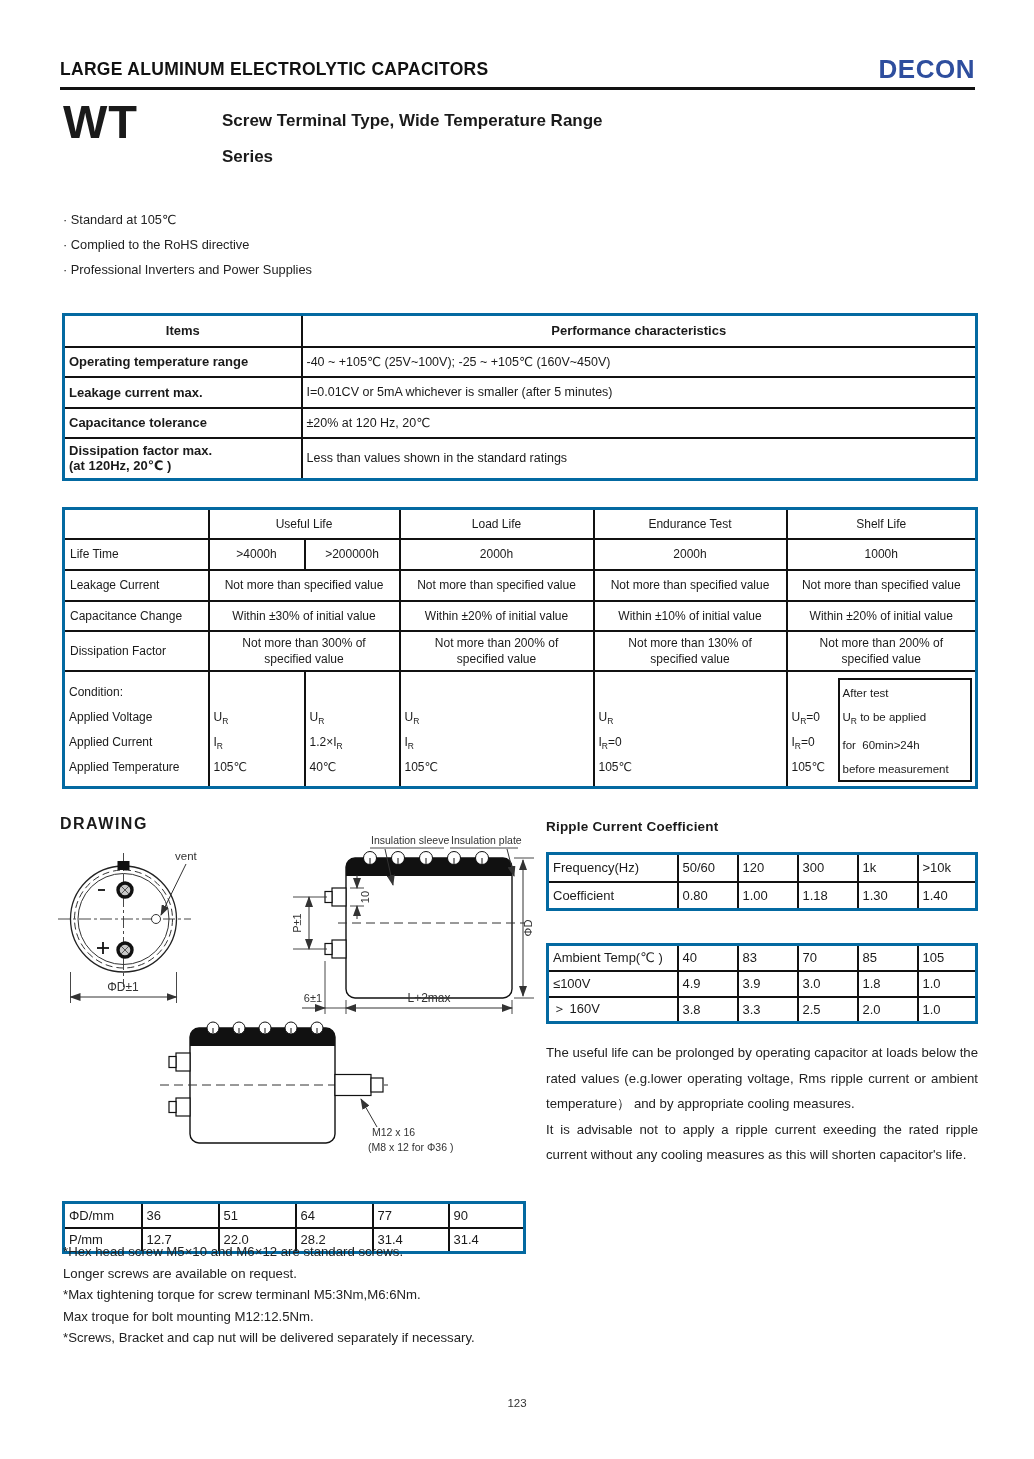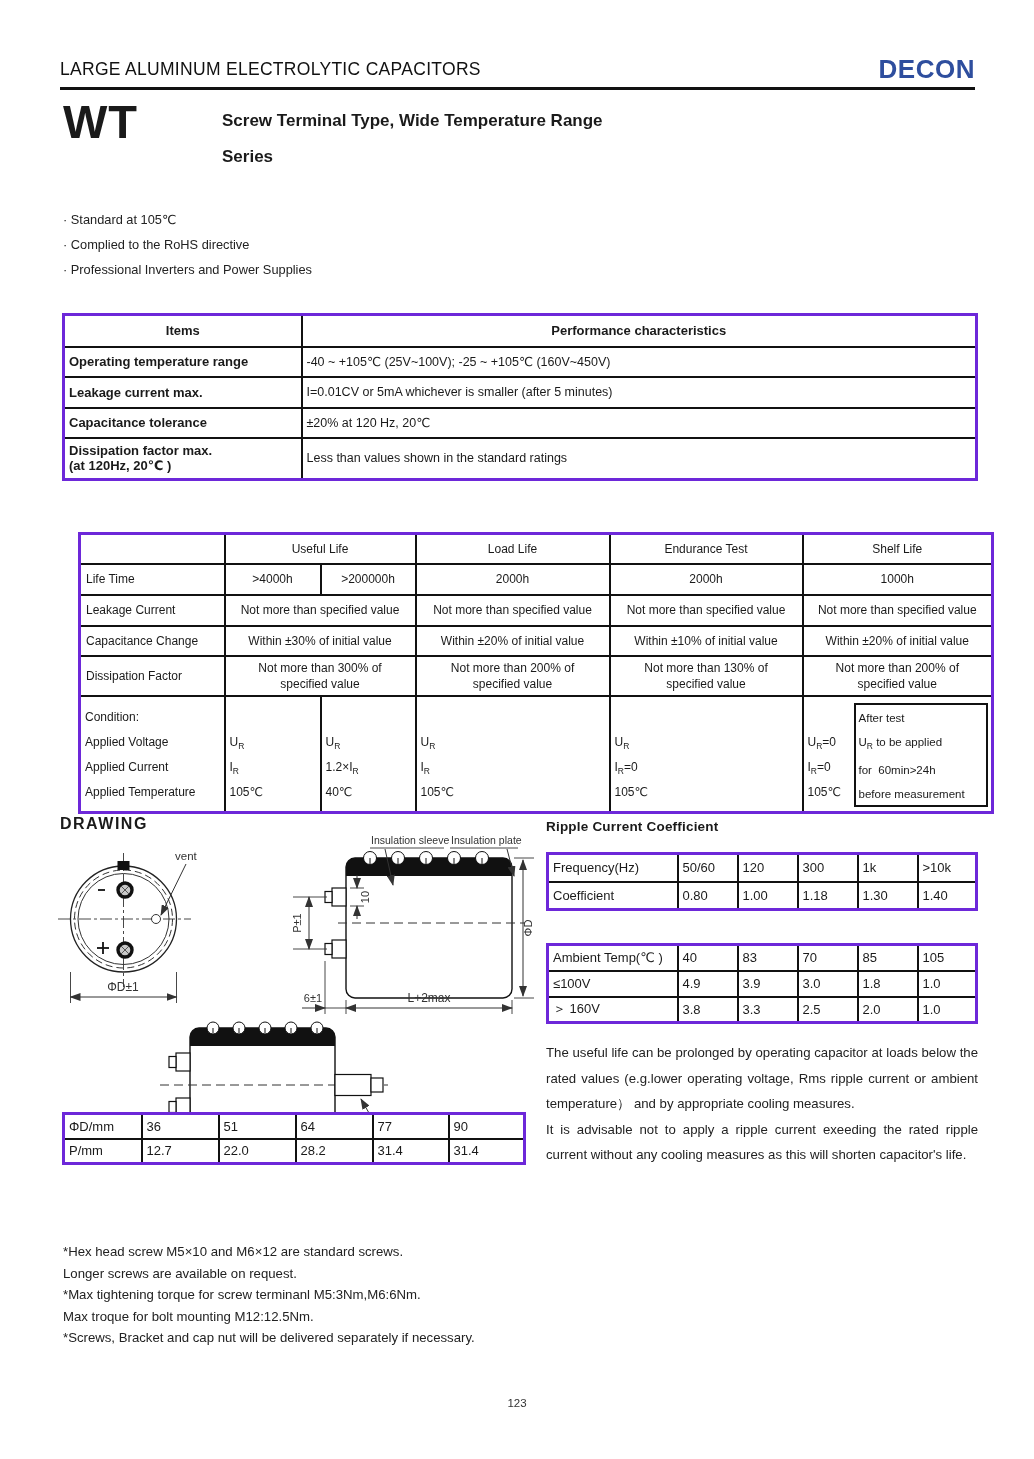--- a/index.html
+++ b/index.html
@@ -1,39 +1,39 @@
 <!DOCTYPE html>
 <html><head>
 <meta charset="utf-8">
 <style>
   html,body{margin:0;padding:0;background:#ffffff;}
   #page{position:relative;width:1034px;height:1459px;background:#fff;
         font-family:"Liberation Sans","DejaVu Sans",sans-serif;color:#1a1a1a;overflow:hidden;}
   .abs{position:absolute;}
   
-  .doc-title{left:60px;top:59px;font-size:17.5px;font-weight:normal;letter-spacing:.3px;color:#111;}
+  .doc-title{left:60px;top:59px;font-size:17.5px;font-weight:bold;letter-spacing:.3px;color:#111;}
   .brand{right:59px;top:54px;font-size:26px;font-weight:bold;letter-spacing:.5px;}
   .head-rule{left:60px;top:87px;width:915px;height:3px;background:#111;}
   .series-code{left:63px;top:98px;font-size:47px;font-weight:bold;letter-spacing:1px;line-height:1;}
   .series-sub{left:222px;top:103px;font-size:17px;font-weight:bold;line-height:36px;width:560px;}
   .features{left:63px;top:207px;font-size:12.8px;line-height:25px;color:#222;}
   
   table{border-collapse:collapse;table-layout:fixed;position:absolute;background:#fff;}
-  .tbl{border:3px solid #6d28d9;}
+  .tbl{border:3px solid #0369a1;}
   .tbl td{border:2px solid #111;padding:0 4px;overflow:hidden;}
   #perf{left:62px;top:313px;width:913px;}
   #perf td{font-size:12.5px;vertical-align:middle;}
   #perf .hd{font-weight:bold;text-align:center;font-size:13px;}
   #perf .item{font-weight:bold;font-size:13px;line-height:15px;}
   #perf tr:nth-child(1){height:32px;}
   #perf tr:nth-child(2){height:30px;}
   #perf tr:nth-child(3){height:31px;}
   #perf tr:nth-child(4){height:30px;}
   #perf tr:nth-child(5){height:42px;}
-  #life{left:62px;top:532px;width:913px;margin-left:16px;}
+  #life{left:62px;top:507px;width:913px;}
   #life td{font-size:12px;vertical-align:middle;}
   #life .c{text-align:center;}
   #life .lbl{text-align:left;padding-left:5px;}
   #life .two{line-height:16px;}
   #life .two span{display:inline-block;max-width:160px;}
   #life tr:nth-child(1){height:30px;}
   #life tr:nth-child(2){height:31px;}
   #life tr:nth-child(3){height:31px;}
   #life tr:nth-child(4){height:30px;}
   #life tr:nth-child(5){height:40px;}
@@ -48,21 +48,21 @@
   
   .drawing-title{left:60px;top:815px;font-size:16px;font-weight:bold;letter-spacing:1.5px;}
   .unit-label{left:408px;top:864px;font-size:15px;color:#4c1d95;}
   .ripple-title{left:546px;top:819px;font-size:13.5px;font-weight:bold;letter-spacing:.2px;}
   #freq,#amb,#dim{font-size:13px;}
   #freq td,#amb td,#dim td{text-align:left;vertical-align:middle;font-size:13px;}
   #freq{left:546px;top:852px;width:429px;}
   #freq tr{height:28px;}
   #amb{left:546px;top:943px;width:429px;}
   #amb tr{height:26px;}
-  #dim{left:62px;top:1112px;width:461px;}
+  #dim{left:62px;top:1201px;width:461px;}
   #dim tr{height:25px;}
   .life-note{left:546px;top:1040px;width:432px;font-size:13.2px;line-height:25.5px;
              text-align:justify;color:#222;}
   .life-note p{margin:0;}
   .notes{left:63px;top:1241px;font-size:13.2px;line-height:21.6px;color:#222;}
   .page-number{left:0;top:1397px;width:1034px;text-align:center;font-size:11.5px;color:#333;}
   svg text{font-family:"Liberation Sans","DejaVu Sans",sans-serif;fill:#333;}
 </style>
 </head>
 <body>

